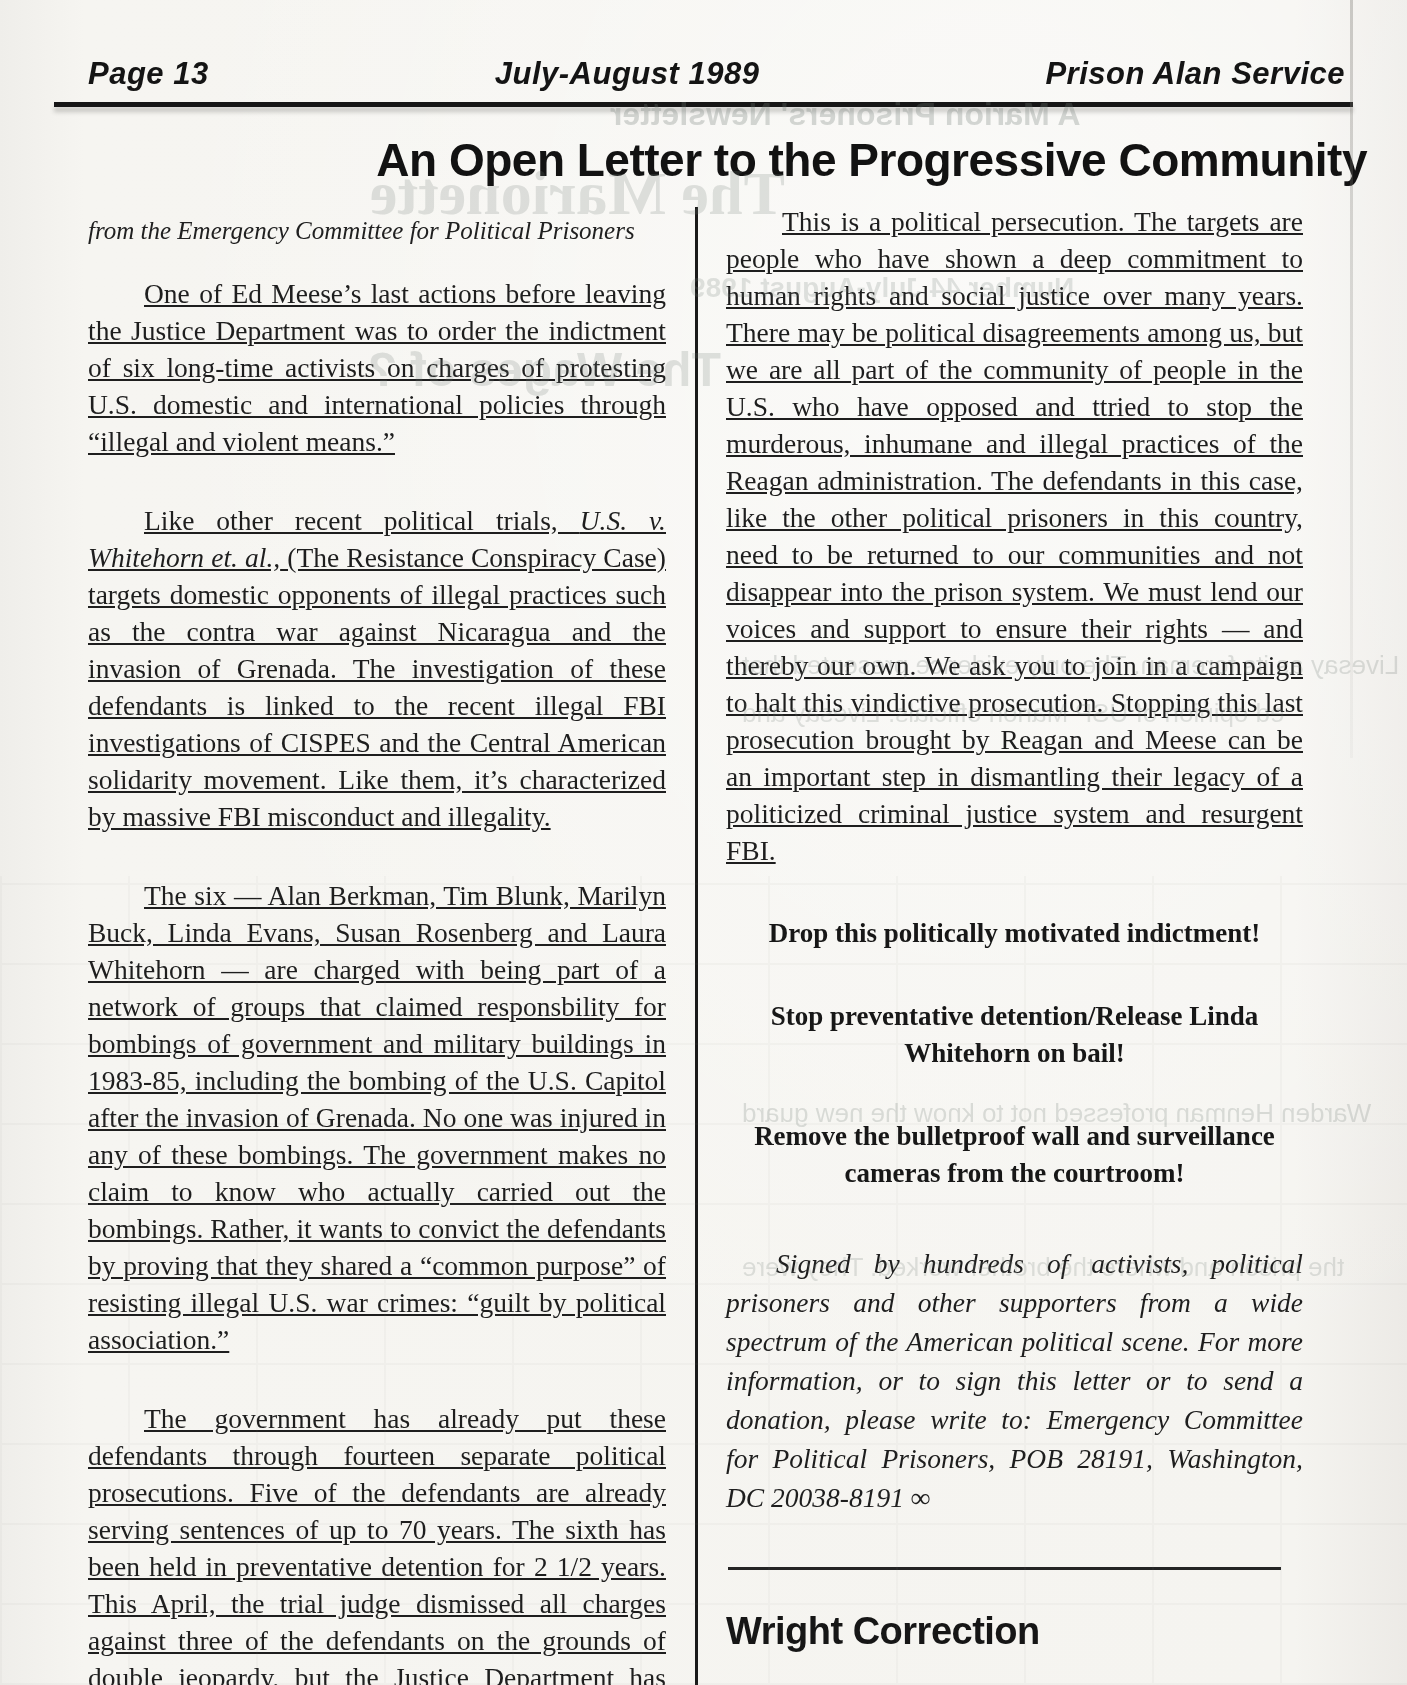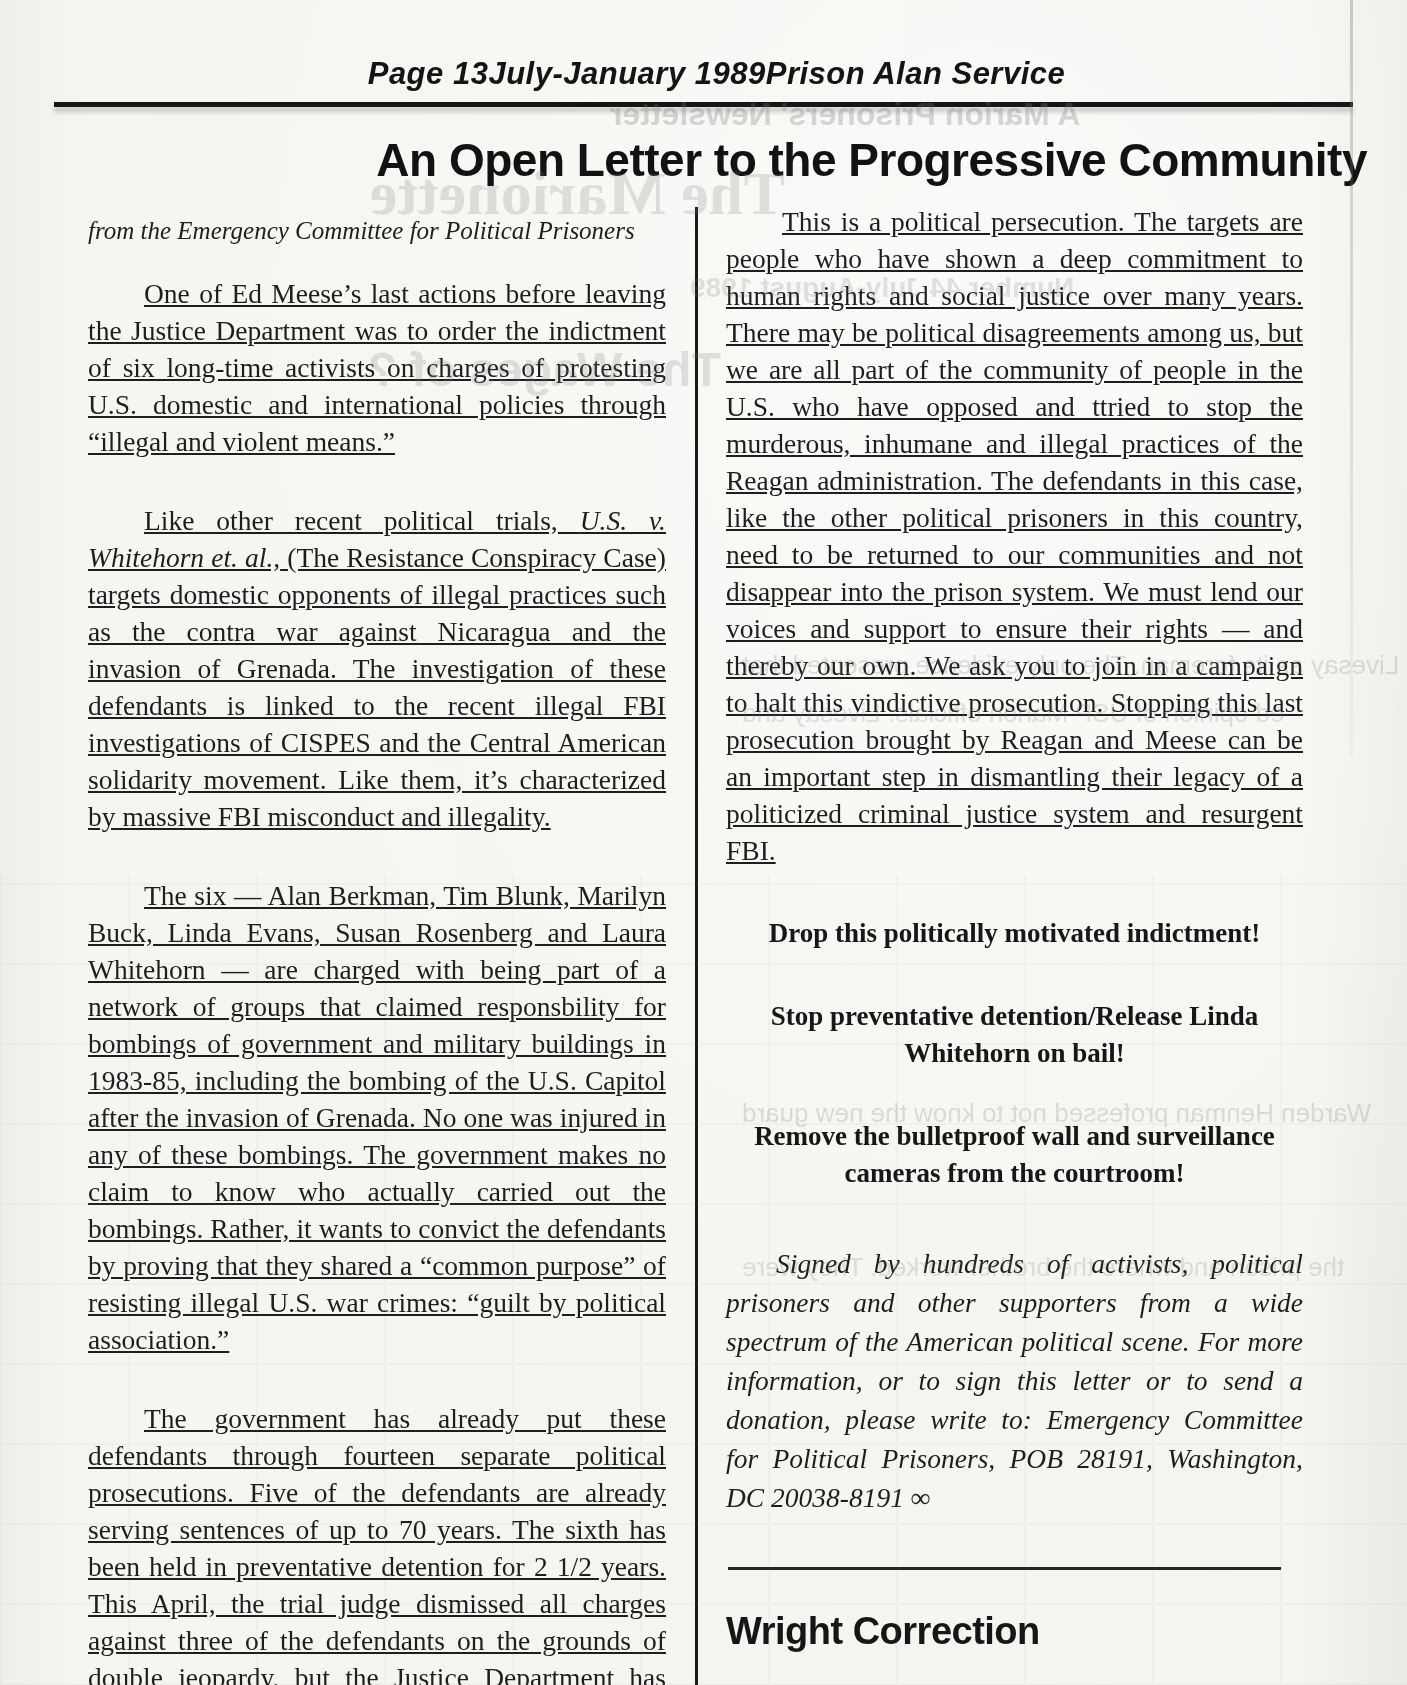--- a/index.html
+++ b/index.html
@@ -25,21 +25,21 @@
     pointer-events:none;
   }
   .crease{
     position:absolute;top:0;bottom:55%;left:1350px;width:3px;
     background:linear-gradient(180deg, rgba(120,118,112,.35), rgba(120,118,112,.05));
     pointer-events:none;
   }
 
   
   .masthead{
-    display:flex;justify-content:center;align-items:baseline;
+    display:flex;justify-content:space-between;align-items:baseline;
     padding:56px 62px 0 88px;
     font-family:"Liberation Sans", sans-serif;
     font-weight:bold;font-style:italic;
     font-size:31px;letter-spacing:.5px;color:#141414;
   }
   .rule{
     margin:10px 54px 0 54px;height:5px;background:#161616;
     box-shadow:0 5px 4px rgba(60,60,55,.25);
   }
   h1.title{
@@ -126,21 +126,21 @@
   <div class="bleed bf5">Livesay as its foreman. The only evidence presented that</div>
   <div class="bleed bf6">ed opinion of USP Marion officials. Livesay and</div>
   <div class="bleed bf7">Warden Henman professed not to know the new guard</div>
   <div class="bleed bf8">the prison and where the brother worked. They were</div>
 
   <div class="bricks"></div>
   <div class="crease"></div>
 
   <div class="masthead">
     <span>Page 13</span>
-    <span>July-January 1989</span>
+    <span>July-August 1989</span>
     <span>Prison Alan Service</span>
   </div>
   <div class="rule"></div>
 
   <h1 class="title">An Open Letter to the Progressive Community</h1>
 
   <div class="columns">
 
     <div class="col-left">
       <div class="byline">from the Emergency Committee for Political Prisoners</div>

